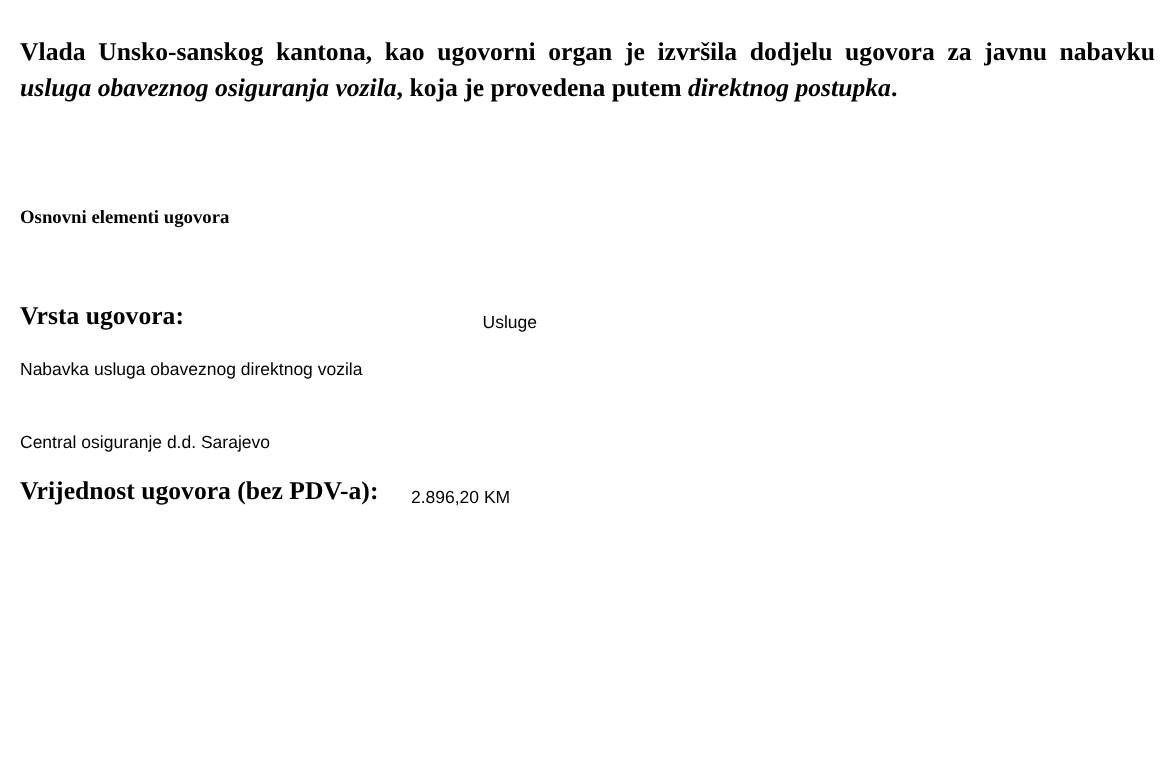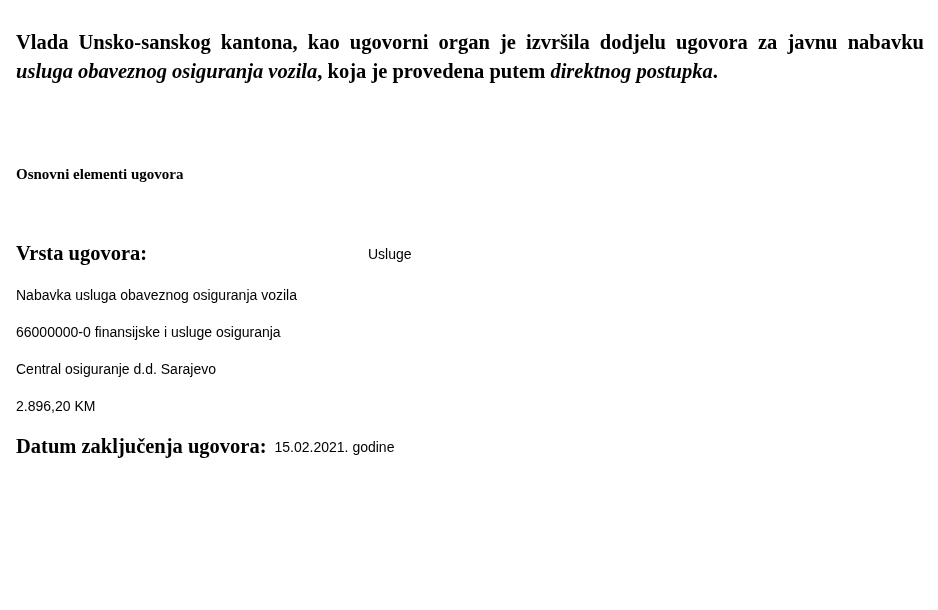--- a/index.html
+++ b/index.html
@@ -44,22 +44,23 @@
     left: 16px;
   }
   .details {
     position: absolute;
     top: 242px;
     left: 16px;
     width: 900px;
   }
   .detail-row {
     display: flex;
-    align-items: center;
+    align-items: flex-end;
     margin-bottom: 21px;
+    gap: 18px;
   }
   .detail-label {
     font-family: "Liberation Serif", serif;
     font-weight: bold;
     font-size: 20.5px;
     line-height: 1.15;
     white-space: nowrap;
     flex: 0 0 auto;
     min-width: 352px;
   }
@@ -86,35 +87,31 @@
   <h2 class="section-title">Osnovni elementi ugovora</h2>
 
   <div class="details">
 
     <div class="detail-row">
       <div class="detail-label">Vrsta ugovora:</div>
       <div class="detail-value">Usluge</div>
     </div>
 
     <div class="detail-row">
-      <div class="detail-value">Nabavka usluga obaveznog osiguranja vozila</div>
+      <div class="detail-value">Nabavka usluga obaveznog direktnog vozila</div>
     </div>
 
     <div class="detail-row">
-      <div class="detail-value">66000000-0 finansijske i usluge osiguranja</div>
     </div>
 
     <div class="detail-row">
       <div class="detail-value">Central osiguranje d.d. Sarajevo</div>
     </div>
 
     <div class="detail-row wide">
+      <div class="detail-label">Vrijednost ugovora (bez PDV-a):</div>
       <div class="detail-value">2.896,20 KM</div>
     </div>
 
-    <div class="detail-row wide">
-      <div class="detail-label">Datum zaključenja ugovora:</div>
-      <div class="detail-value">15.02.2021. godine</div>
-    </div>
 
   </div>
 
 </div>
 
 </body></html>

